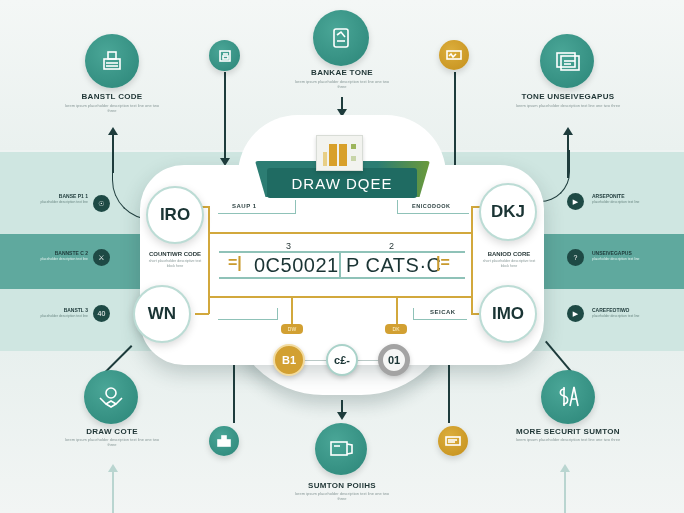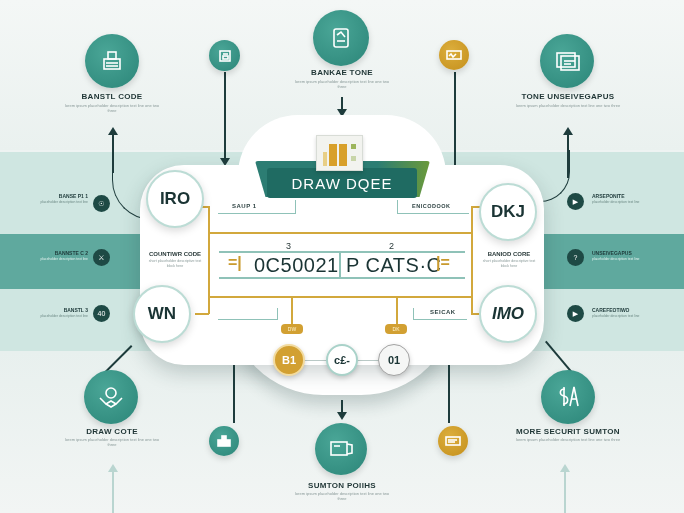--- a/index.html
+++ b/index.html
@@ -96,21 +96,21 @@
     .eq { position: absolute; font-size: 16px; color: #c99a2e; font-weight: bold; }
 
     .pill { position: absolute; width: 22px; height: 10px; border-radius: 4px;
       background: #d2a032; color: #fff4d0; font-size: 5px; text-align: center; line-height: 10px; }
 
     .bottom-node { position: absolute; width: 32px; height: 32px; border-radius: 50%;
       display: flex; align-items: center; justify-content: center;
       font-weight: bold; font-size: 11px; box-shadow: 0 2px 5px rgba(0,0,0,0.18); }
     .bn-gold { background: #d2a032; color: #ffffff; border: 2px solid #f2dba0; }
     .bn-white { background: #ffffff; color: #1a3434; border: 2px solid #a9d2c9; }
-    .bn-grey { background: #f5f6f5; color: #1a3434; border: 1px solid #a3a3a3; }
+    .bn-grey { background: #f5f6f5; color: #1a3434; border: 5px solid #a3a3a3; }
 
     .center-label { position: absolute; text-align: center; font-size: 6px; font-weight: bold; color: #2a3a3a; }
     .center-desc { position: absolute; text-align: center; font-size: 3.6px; line-height: 4.5px; color: #8a9a99; }
 
     .side-dot { position: absolute; width: 17px; height: 17px; border-radius: 50%;
       background: #1e4a45; color: #ffffff; font-size: 7px;
       display: flex; align-items: center; justify-content: center; }
     .side-title { position: absolute; font-size: 5px; font-weight: bold; color: #1e3a3a; }
     .side-desc { position: absolute; font-size: 3.4px; line-height: 4.5px; color: #6e8a86; }
     .right .side-title, .right .side-desc { text-align: left; }
@@ -260,24 +260,24 @@
 <div class="eq" style="left:228px;top:254px;">=|</div>
 <div class="code-text" style="left:254px;top:254px;">0C50021</div>
 <div class="code-text" style="left:346px;top:254px;">P CATS·C</div>
 <div class="eq" style="left:436px;top:254px;">|=</div>
 
 <div class="center-label" style="left:142px;top:251px;width:66px;">COUNTIWR CODE</div>
 <div class="center-desc" style="left:146px;top:259px;width:58px;">short placeholder descriptive text block here</div>
 <div class="center-label" style="left:476px;top:251px;width:66px;">BANIOD CORE</div>
 <div class="center-desc" style="left:480px;top:259px;width:58px;">short placeholder descriptive text block here</div>
 
-<div class="code-circle" style="left:146px;top:170px;">IRO</div>
+<div class="code-circle" style="left:146px;top:186px;">IRO</div>
 <div class="code-circle" style="left:133px;top:285px;">WN</div>
 <div class="code-circle" style="left:479px;top:183px;">DKJ</div>
-<div class="code-circle" style="left:479px;top:285px;font-style:italic;">IMO</div>
+<div class="code-circle" style="left:479px;top:285px;">IMO</div>
 
 <div class="pill" style="left:281px;top:324px;">DW</div>
 <div class="pill" style="left:385px;top:324px;">DK</div>
 
 <div class="teal-line" style="left:300px;top:360px;width:90px;height:1px;background:#b9c9c6;"></div>
 <div class="bottom-node bn-gold" style="left:273px;top:344px;">B1</div>
 <div class="bottom-node bn-white" style="left:326px;top:344px;">c£-</div>
 <div class="bottom-node bn-grey" style="left:378px;top:344px;">01</div>
 
 <div class="icon-circle teal" style="left:84px;top:370px;width:54px;height:54px;">

